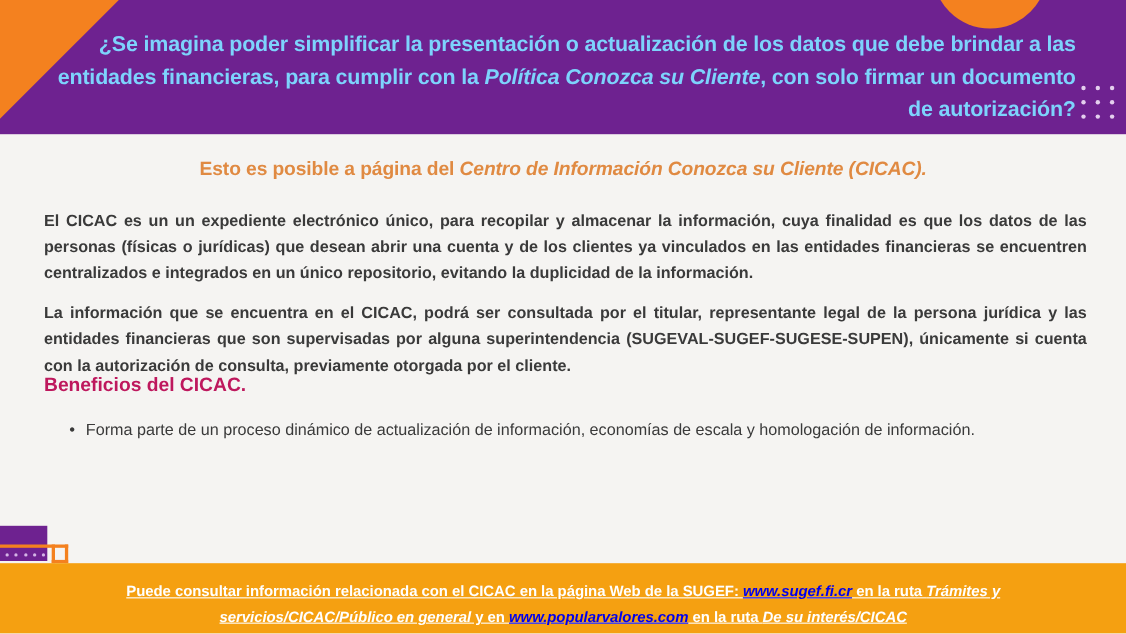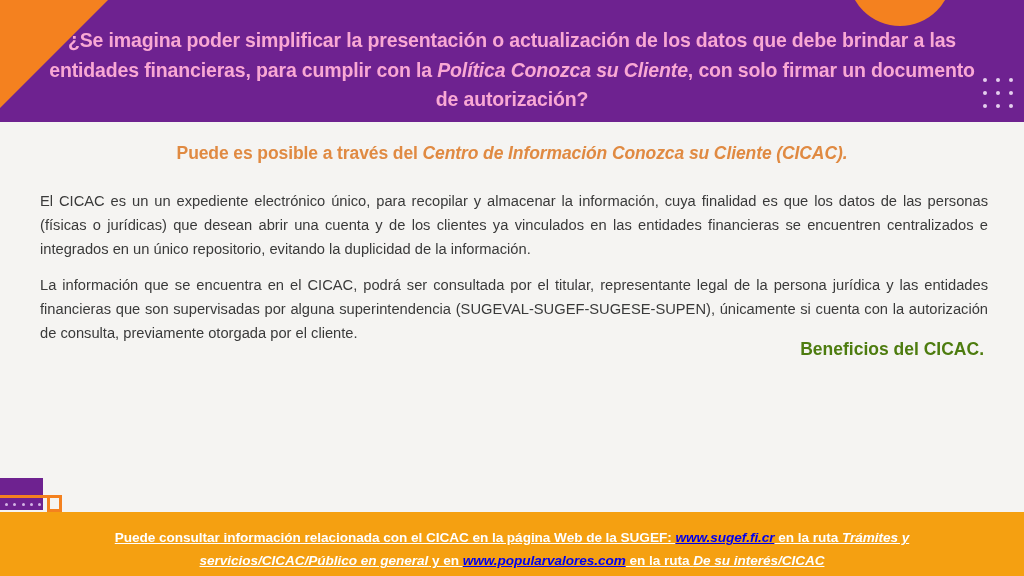--- a/index.html
+++ b/index.html
@@ -69,22 +69,22 @@
     background: #E4CFEE;
     justify-self: center;
     align-self: center;
   }
   .banner-heading {
     position: absolute;
     left: 46px;
     top: 26px;
     width: 932px;
     margin: 0;
-    text-align: center;
-    color: #f9a8d4;
+    text-align: right;
+    color: #7dd3fc;
     font-size: 19.5px;
     font-weight: bold;
     line-height: 1.52;
     letter-spacing: -0.15px;
   }
   .banner-heading em {
     font-style: italic;
   }
 
   
@@ -112,32 +112,33 @@
   .para {
     position: absolute;
     left: 40px;
     width: 948px;
     margin: 0;
     color: #3A3A3A;
     font-size: 14.7px;
     line-height: 1.62;
     text-align: justify;
     text-justify: inter-word;
+    font-weight: bold;
   }
   .para-1 { top: 68px; }
   .para-2 { top: 152px; }
 
   .benefits-heading {
     margin: 0;
     position: absolute;
     left: 40px;
     top: 217px;
     width: 944px;
-    text-align: right;
-    color: #4d7c0f;
+    text-align: left;
+    color: #be185d;
     font-size: 17.5px;
     font-weight: bold;
   }
   .benefits-list {
     position: absolute;
     left: 56px;
     top: 258px;
     width: 940px;
     margin: 0;
     padding: 0 0 0 22px;
@@ -258,29 +259,30 @@
       <span></span>
       <span></span>
       <span></span>
       <span></span>
     </div>
     <h1 class="banner-heading"><span>¿Se imagina poder simplificar la presentación o actualización de los datos que debe brindar a las entidades financieras, para cumplir con la </span><em>Política Conozca su Cliente</em><span>, con solo firmar un documento de autorización?</span></h1>
   </header>
 
   <main class="content">
 
-    <h2 class="lead-heading"><span>Puede es posible a través del </span><em>Centro de Información Conozca su Cliente (CICAC).</em></h2>
+    <h2 class="lead-heading"><span>Esto es posible a página del </span><em>Centro de Información Conozca su Cliente (CICAC).</em></h2>
 
     <p class="para para-1">El CICAC es un un expediente electrónico único, para recopilar y almacenar la información, cuya finalidad es que los datos de las personas (físicas o jurídicas) que desean abrir una cuenta y de los clientes ya vinculados en las entidades financieras se encuentren centralizados e integrados en un único repositorio, evitando la duplicidad de la información.</p>
 
     <p class="para para-2">La información que se encuentra en el CICAC, podrá ser consultada por el titular, representante legal de la persona jurídica y las entidades financieras que son supervisadas por alguna superintendencia (SUGEVAL-SUGEF-SUGESE-SUPEN), únicamente si cuenta con la autorización de consulta, previamente otorgada por el cliente.</p>
 
     <h2 class="benefits-heading">Beneficios del CICAC.</h2>
 
     <ul class="benefits-list">
+      <li>Forma parte de un proceso dinámico de actualización de información, economías de escala y homologación de información.</li>
     </ul>
   </main>
 
   <div class="deco">
     <div class="deco-purple-block"></div>
     <div class="deco-orange-line"></div>
     <div class="deco-dots">
       <span></span>
       <span></span>
       <span></span>

